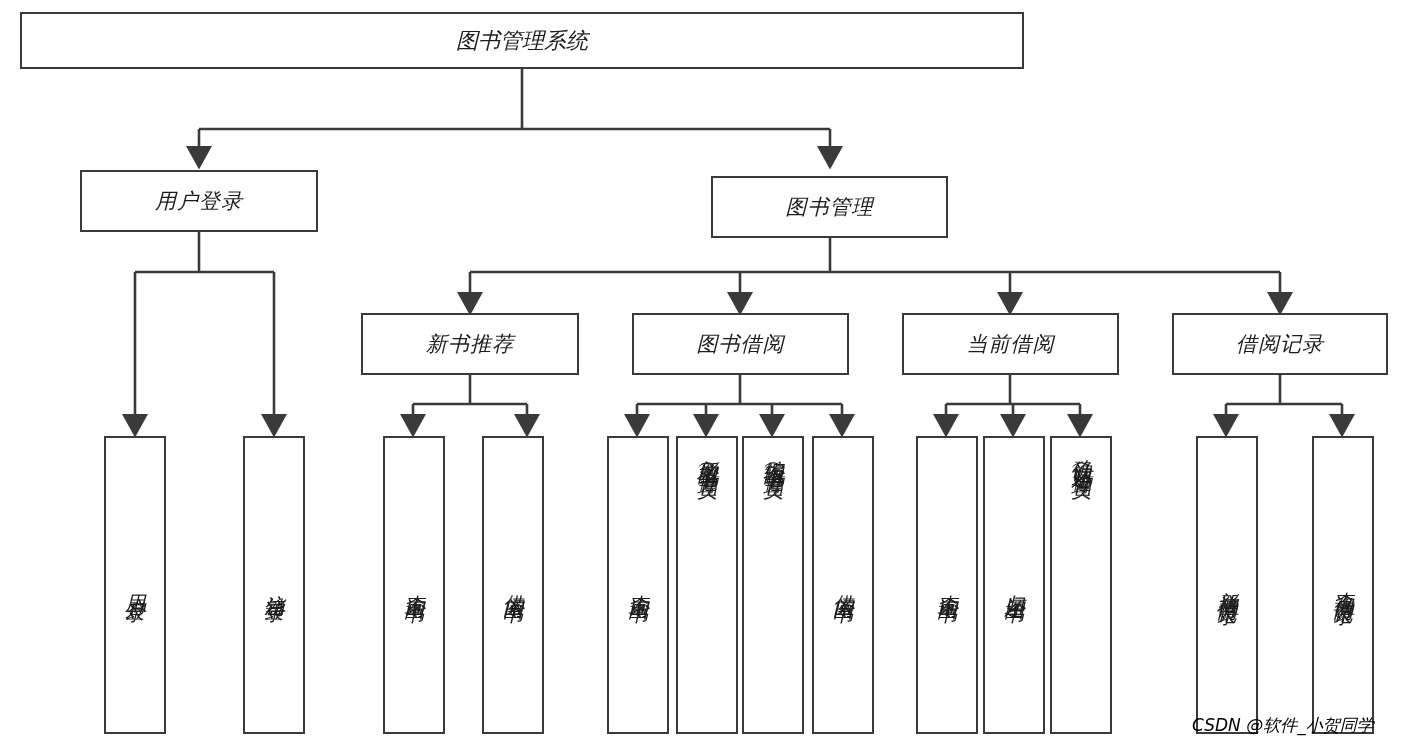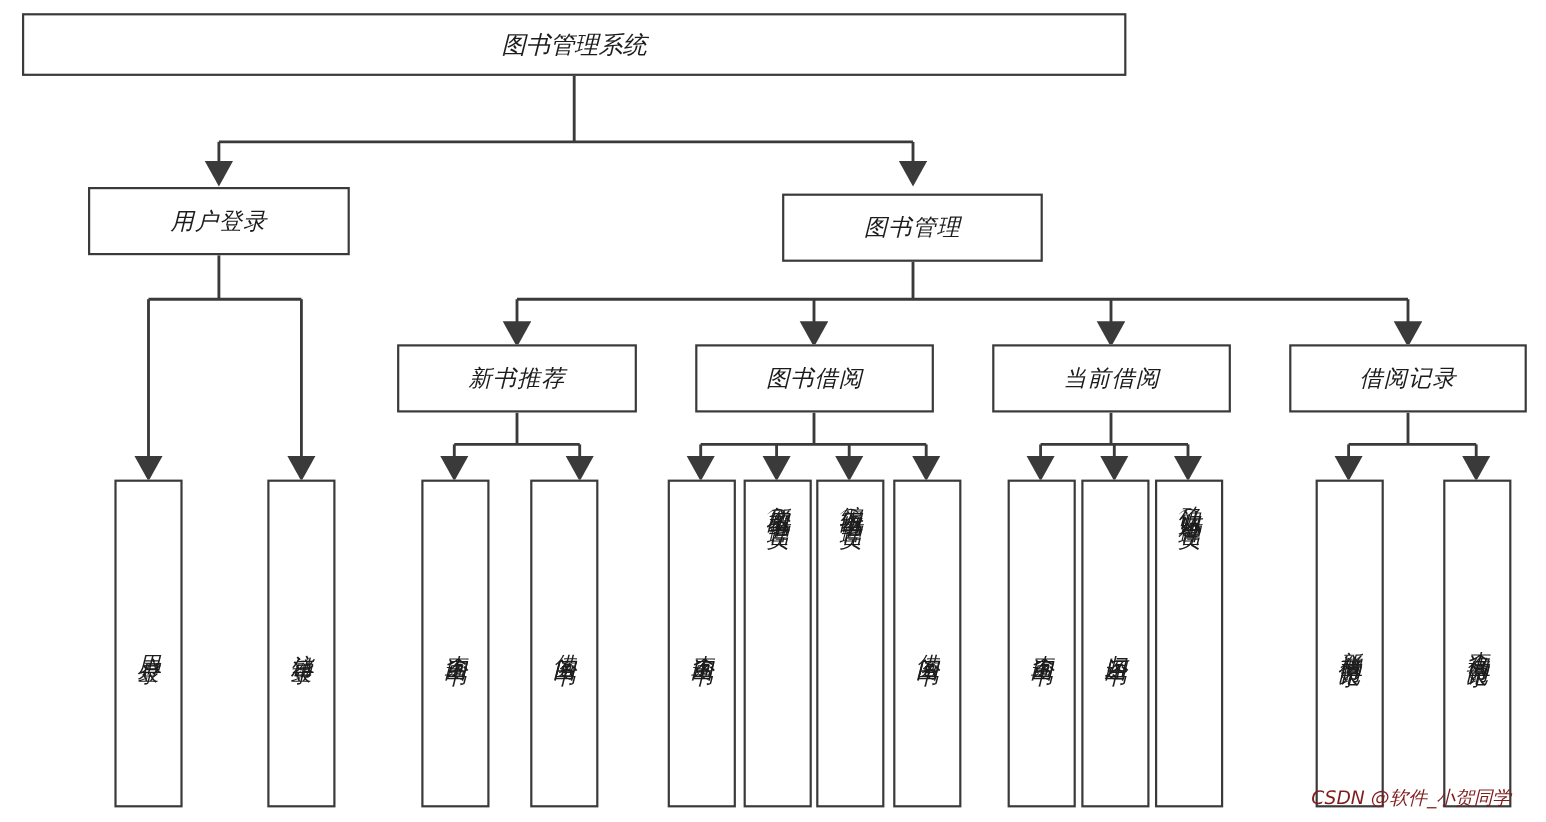--- a/index.html
+++ b/index.html
@@ -47,21 +47,21 @@
     align-items:center;
     justify-content:center;
   }
   .leaf-inner.topalign{align-items:flex-start;padding-top:6px;}
 
   
   #watermark{
     position:absolute;
     left:1192px;top:714px;
     font-size:17px;
-    color:#7f1d1d;
+    color:#000000;
     white-space:nowrap;
     font-family:"DejaVu Sans","Liberation Sans",sans-serif;
   }
 </style>
 </head>
 <body>
 
 <div id="canvas">
 
   <svg id="wires" viewBox="0 0 1405 747" xmlns="http://www.w3.org/2000/svg">

